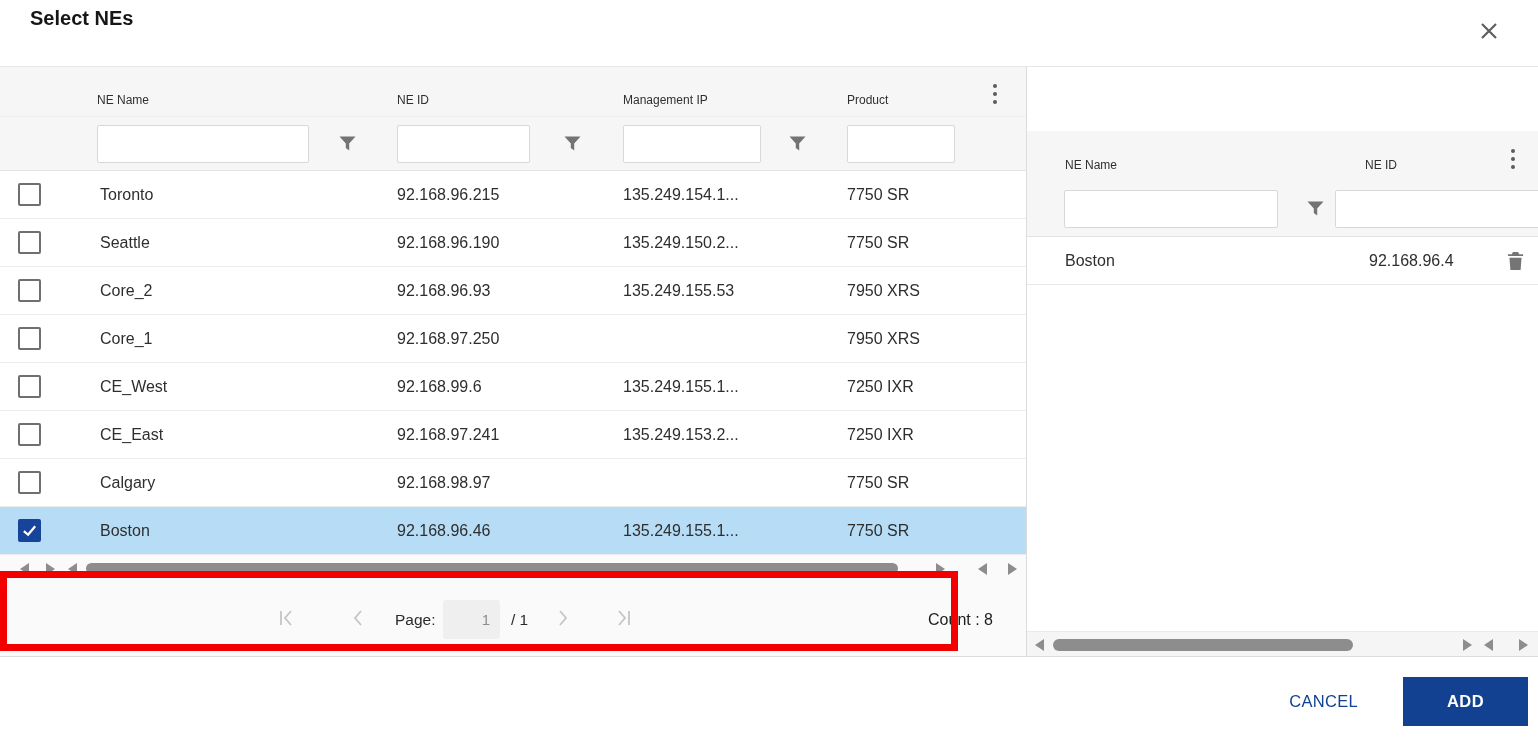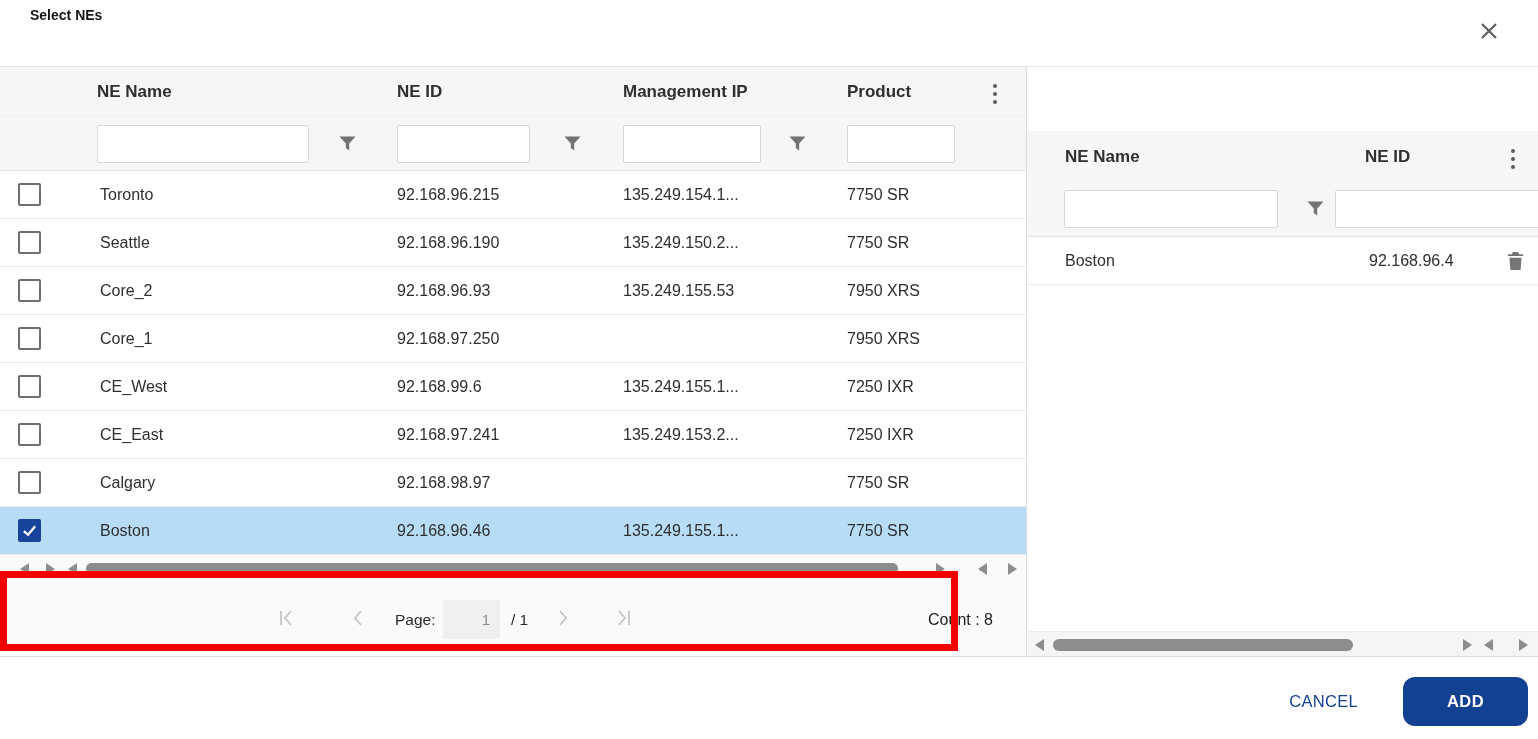--- a/index.html
+++ b/index.html
@@ -1,27 +1,27 @@
 <!DOCTYPE html>
 <html><head>
 <meta charset="utf-8">
 <style>
   html,body{margin:0;padding:0;background:#fff;}
   body{width:1538px;height:739px;position:relative;font-family:"Liberation Sans",sans-serif;color:#2e2e2e;overflow:hidden;}
   .abs{position:absolute;}
   
-  .dlg-title{left:30px;top:7px;font-size:14px;font-weight:700;color:#161616;}
+  .dlg-title{left:30px;top:7px;font-size:20px;font-weight:700;color:#161616;}
   .close-btn{left:1475px;top:17px;width:28px;height:28px;display:flex;align-items:center;justify-content:center;cursor:pointer;}
   
   .main{left:0;top:66px;width:1538px;height:590px;border-top:1px solid #e6e6e6;box-sizing:border-box;}
   .left-panel{position:absolute;left:0;top:0;width:1026px;height:590px;}
   .v-divider{position:absolute;left:1026px;top:0;width:1px;height:590px;background:#dcdcdc;}
   
   .lheader{position:absolute;left:0;top:0;width:1026px;height:50px;background:#f6f6f6;border-bottom:1px solid #efefef;box-sizing:border-box;}
-  .hcell{position:absolute;top:0;line-height:50px;font-size:17px;font-weight:700;color:#2f2f2f;white-space:nowrap;}
+  .hcell{position:absolute;top:8px;line-height:50px;font-size:12px;font-weight:400;color:#2f2f2f;white-space:nowrap;}
   .lfilter{position:absolute;left:0;top:50px;width:1026px;height:54px;background:#f6f6f6;border-bottom:1px solid #e2e2e2;box-sizing:border-box;}
   .flt{position:absolute;top:8px;height:38px;border:1px solid #d8d8d8;border-radius:2px;background:#fff;box-sizing:border-box;outline:none;font-size:15px;padding:0 8px;font-family:"Liberation Sans",sans-serif;}
   .funnel{position:absolute;top:19px;width:17px;height:15px;}
   .trow{position:absolute;left:0;width:1026px;height:48px;border-bottom:1px solid #ececec;box-sizing:border-box;background:#fff;}
   .trow.selected{background:#b7ddf6;}
   .cell{position:absolute;top:0;line-height:47px;font-size:16px;color:#2e2e2e;white-space:nowrap;}
   .cb{position:absolute;left:18px;top:12px;width:23px;height:23px;border:2px solid #6f6f6f;border-radius:2px;background:#fff;box-sizing:border-box;display:flex;align-items:center;justify-content:center;cursor:pointer;}
   .cb svg{display:none;}
   .cb.checked{background:#17449a;border-color:#17449a;}
   .cb.checked svg{display:block;}
@@ -45,21 +45,21 @@
   .bheader{position:absolute;left:0;top:0;width:511px;height:64px;background:#f6f6f6;}
   .bin-title{position:absolute;left:66px;top:0;line-height:64px;font-size:17px;font-weight:700;color:#1b1b1b;}
   .empty-link{position:absolute;right:28px;top:0;line-height:64px;font-size:15px;font-weight:700;color:#124191;letter-spacing:.4px;cursor:pointer;}
   .bcolhead{position:absolute;left:0;top:64px;width:511px;height:52px;background:#f6f6f6;}
   .bfilter{position:absolute;left:0;top:116px;width:511px;height:54px;background:#f6f6f6;border-bottom:1px solid #e3e3e3;box-sizing:border-box;}
   .brow{position:absolute;left:0;top:170px;width:511px;height:48px;background:#fff;border-bottom:1px solid #e9e9e9;box-sizing:border-box;}
   .bscroll{position:absolute;left:0;top:564px;width:511px;height:26px;background:#f5f5f5;border-top:1px solid #eaeaea;box-sizing:border-box;}
   
   .f-divider{left:0;top:656px;width:1538px;height:1px;background:#dcdcdc;}
   .cancel-btn{left:1258px;top:677px;width:100px;height:48px;line-height:48px;text-align:right;font-size:16.5px;font-weight:400;color:#124191;letter-spacing:.3px;cursor:pointer;}
-  .add-btn{left:1403px;top:677px;width:125px;height:49px;background:#124191;border:none;border-radius:12px;color:#fff;font-size:16.5px;font-weight:700;letter-spacing:.5px;cursor:pointer;font-family:"Liberation Sans",sans-serif;}
+  .add-btn{left:1403px;top:677px;width:125px;height:49px;background:#124191;border:none;border-radius:0;color:#fff;font-size:16.5px;font-weight:700;letter-spacing:.5px;cursor:pointer;font-family:"Liberation Sans",sans-serif;}
 </style>
 </head>
 <body>
 
 <div class="abs dlg-title">Select NEs</div>
 <div class="abs close-btn">
   <svg width="18" height="18" viewBox="0 0 18 18">
       <path d="M2 2 L16 16 M16 2 L2 16" stroke="#5f5f5f" stroke-width="2.2" fill="none"></path>
     </svg>
 </div>

